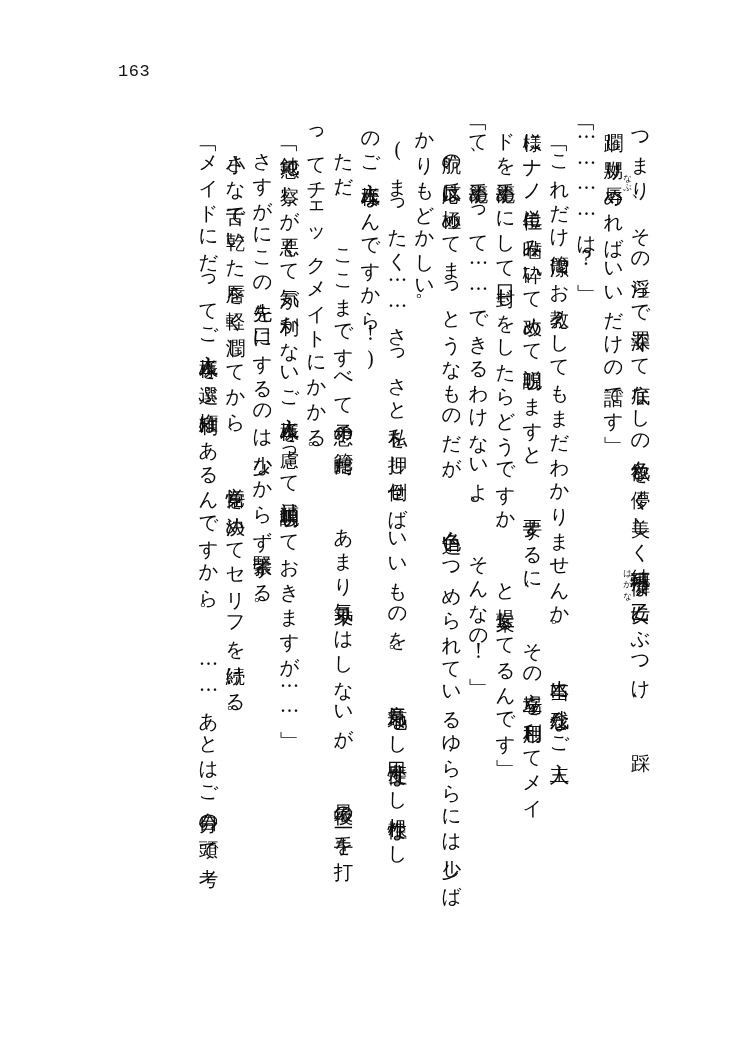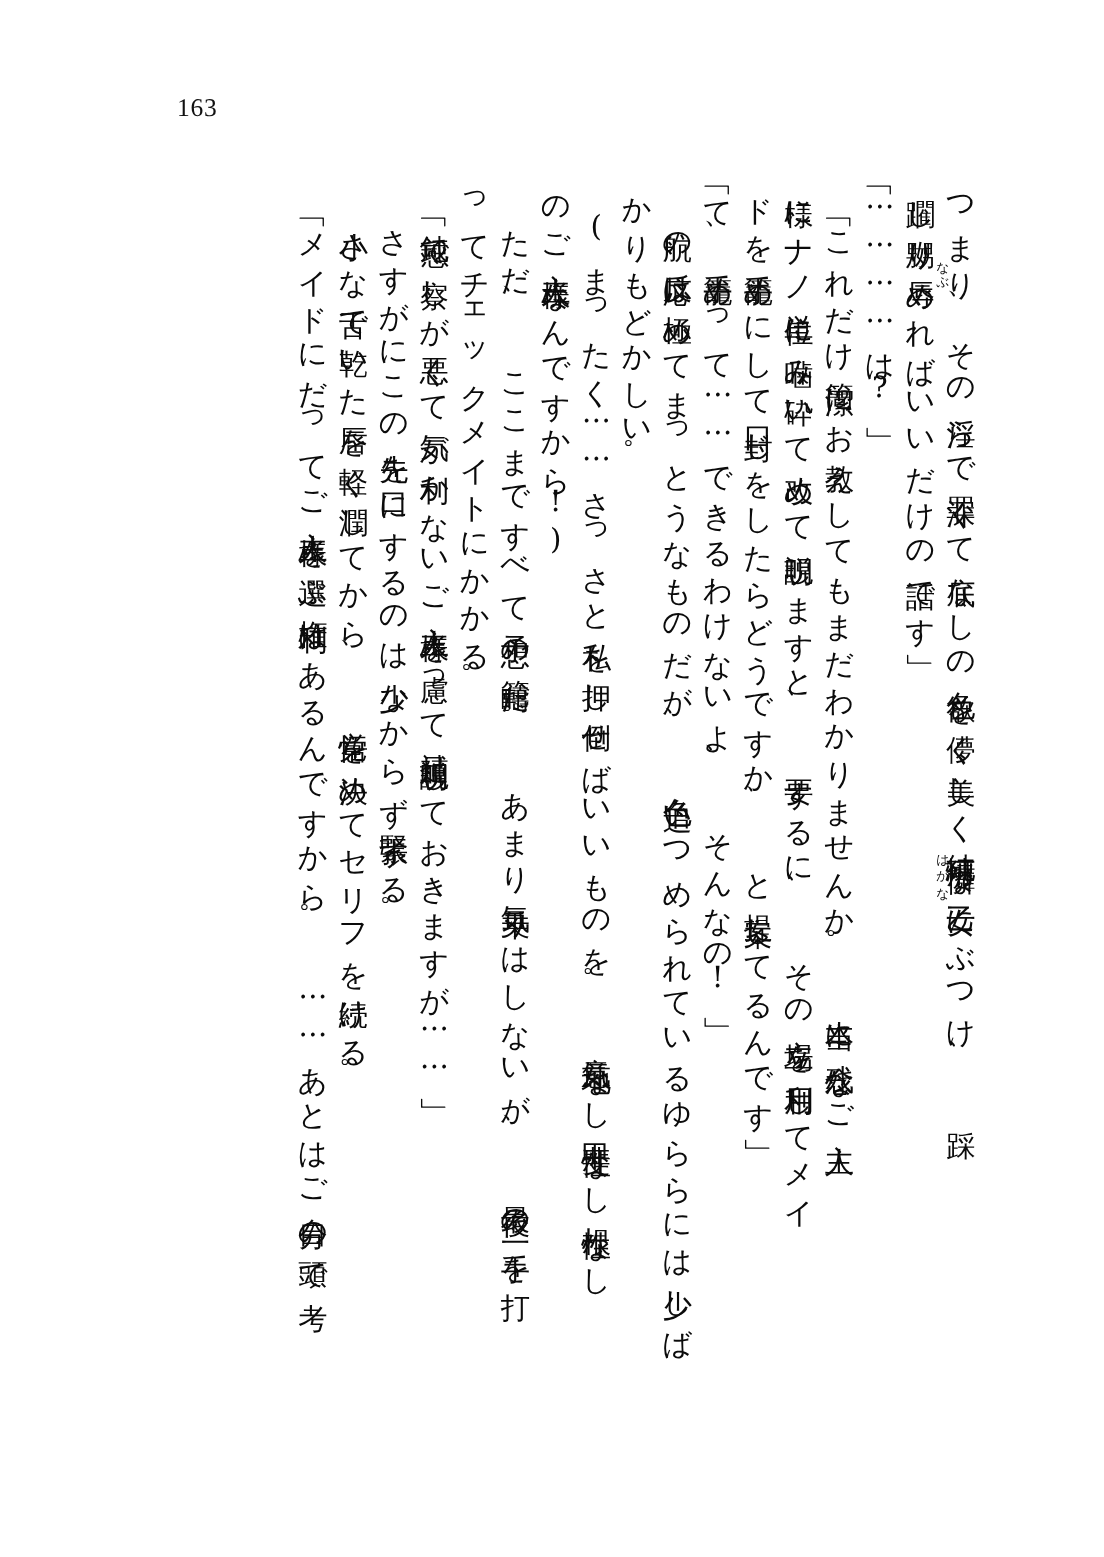--- a/index.html
+++ b/index.html
@@ -18,21 +18,21 @@
     position: relative;
     width: 736px;
     height: 1038px;
     background: #ffffff;
   }
   #page-number {
     position: absolute;
     top: 62px;
     left: 118px;
     font-size: 17px;
-    font-family: Liberation Serif, serif;
+    font-family: Liberation Mono, monospace;
     letter-spacing: 0.5px;
     color: #111;
   }
   
   #body-text {
     position: absolute;
     top: 118px;
     right: 86px;
     height: 860px;
     width: 560px;

